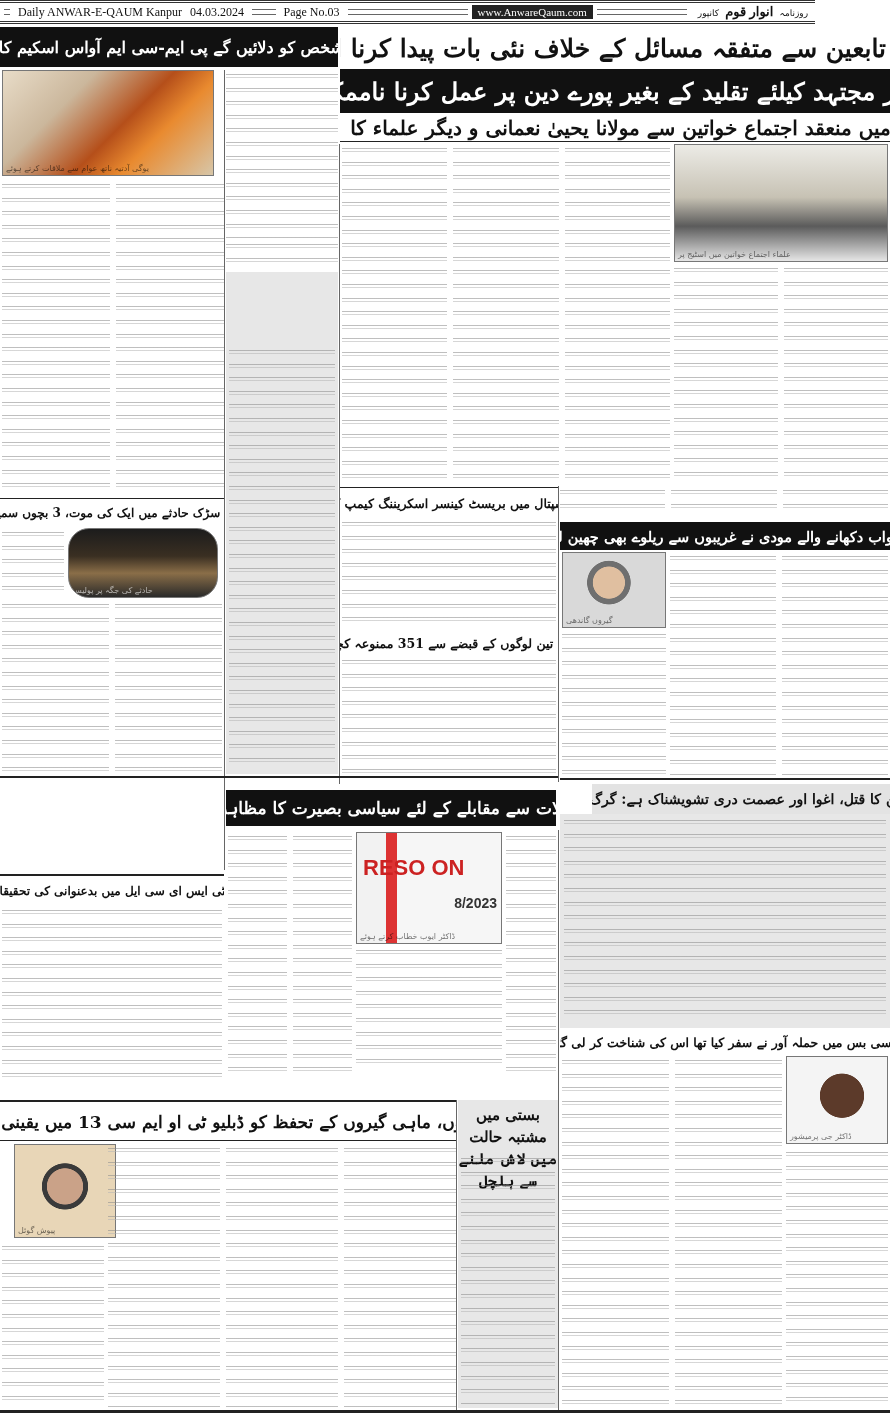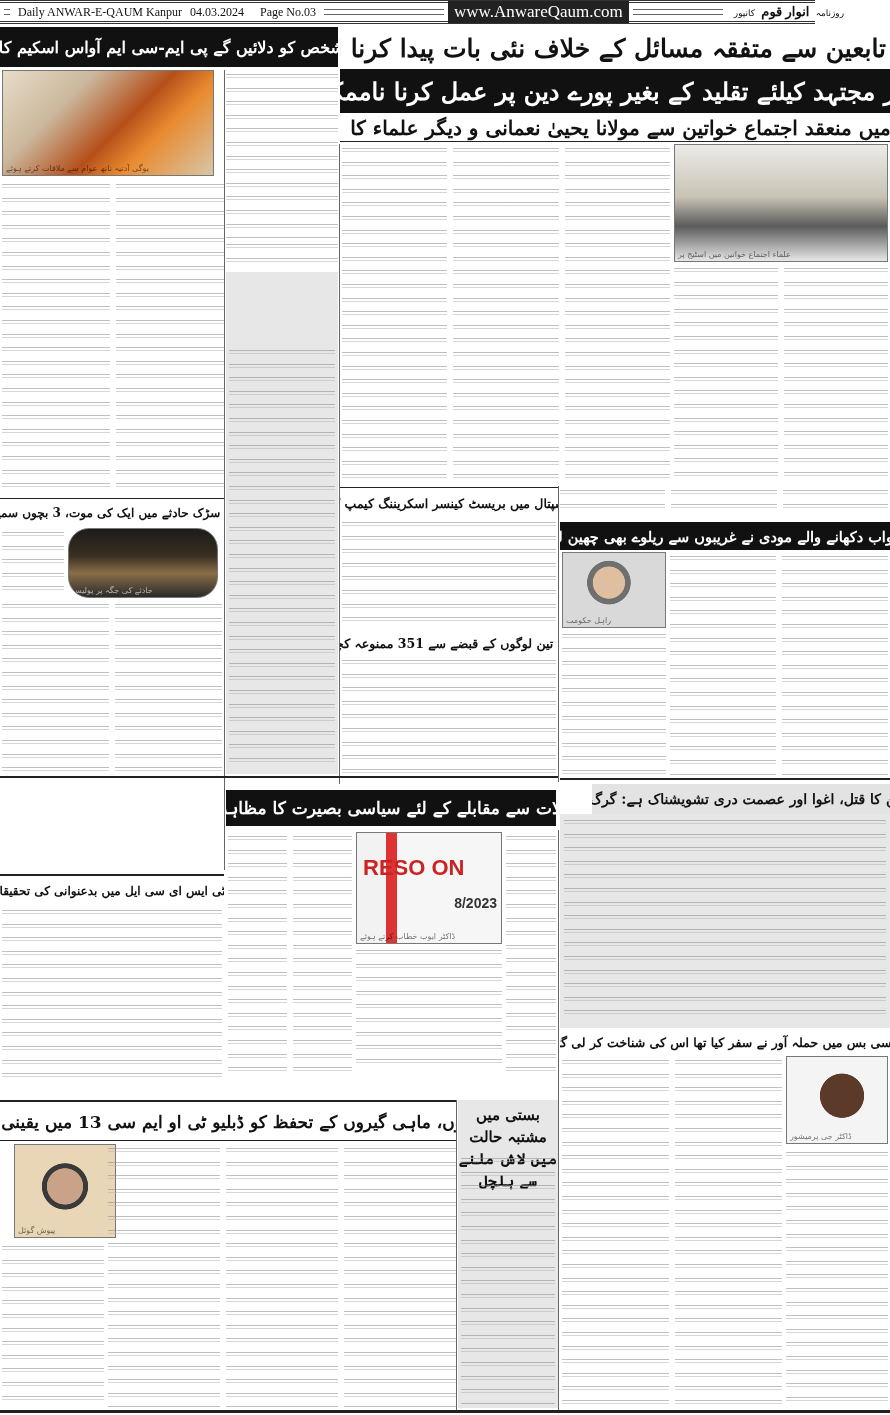--- a/index.html
+++ b/index.html
@@ -2,21 +2,21 @@
 <html><head>
 <meta charset="utf-8">
 <style>
   * { box-sizing: border-box; margin: 0; padding: 0; }
   html, body { width: 890px; height: 1415px; background: #fff; overflow: hidden; }
   body { font-family: "DejaVu Serif", serif; color: #111; position: relative; }
 
   .masthead { position: absolute; left: 0; top: 0; width: 815px; height: 24px; border-top: 3px double #333; border-bottom: 3px double #333; display: flex; align-items: center; font-size: 12px; font-family: "Liberation Serif", serif; }
   .masthead .rule { flex: 1; height: 6px; border-top: 1px solid #666; border-bottom: 1px solid #666; margin: 0 4px; }
   .masthead .cell { padding: 0 4px; white-space: nowrap; }
-  .masthead .url { background: #222; color: #fff; padding: 1px 6px; font-size: 17px; }
+  .masthead .url { background: #222; color: #fff; padding: 1px 6px; font-size: 11px; }
   .masthead .logo { font-weight: bold; font-size: 13px; direction: rtl; }
   .masthead .logo small { font-weight: normal; font-size: 9px; margin: 0 3px; }
 
   .abs { position: absolute; overflow: hidden; }
   .urdu { direction: rtl; text-align: right; }
   .hl-black { background: #111; color: #fff; font-weight: bold; display: flex; align-items: center; justify-content: center; direction: rtl; white-space: nowrap; overflow: hidden; }
   .hl-plain { color: #111; font-weight: bold; display: flex; align-items: center; justify-content: center; direction: rtl; white-space: nowrap; overflow: hidden; }
   .hl-grey { background: #e3e3e3; color: #111; font-weight: bold; display: flex; align-items: center; justify-content: center; direction: rtl; white-space: nowrap; overflow: hidden; }
 
   .cols { display: flex; flex-direction: row-reverse; gap: 6px; height: 100%; }
@@ -144,21 +144,21 @@
 
 <div class="abs hl-plain" style="left:340px;top:630px;width:218px;height:26px;font-size:12.5px;">اڈیشہ میں تین لوگوں کے قبضے سے 351 ممنوعہ کچھوے برآمد</div>
 <div class="abs" style="left:342px;top:656px;width:214px;height:118px;">
   <div class="col" style="height:100%">
       <div class="lines"></div>
     </div>
 </div>
 
 <div class="abs hl-black" style="left:560px;top:522px;width:330px;height:28px;font-size:14.5px;">ہوائی سفر کا خواب دکھانے والے مودی نے غریبوں سے ریلوے بھی چھین لی: راہل گاندھی</div>
 <div class="photo ph-rahul" style="left:562px;top:552px;width:104px;height:76px;">
-  <span class="ph-label">راہل حکومت</span>
+  <span class="ph-label">گیروں گاندھی</span>
 </div>
 <div class="abs" style="left:670px;top:552px;width:218px;height:224px;">
   <div class="cols">
     <div class="col">
         <div class="lines"></div>
       </div>
     <div class="col">
         <div class="lines"></div>
       </div>
   </div>

